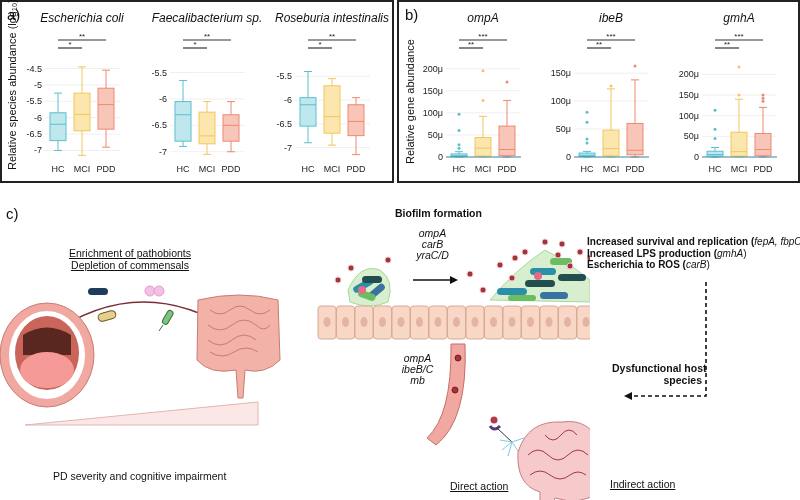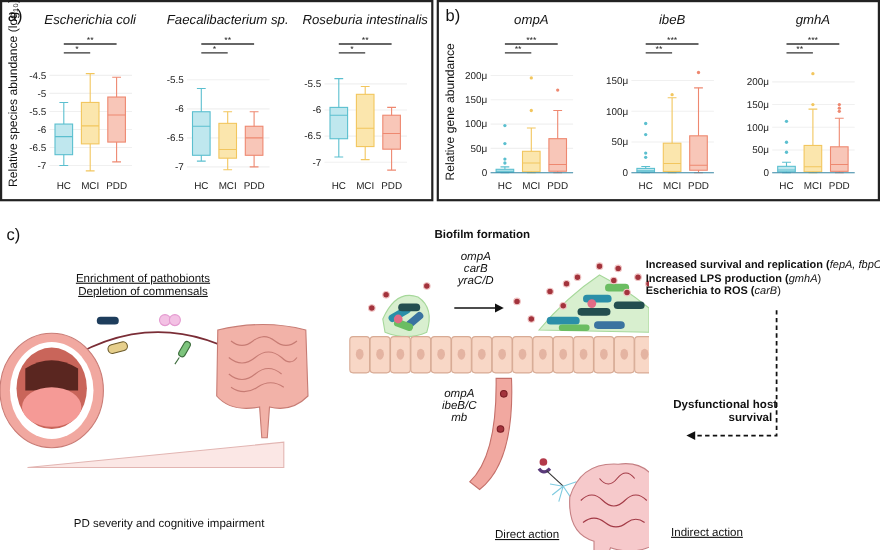--- a/index.html
+++ b/index.html
@@ -285,21 +285,21 @@
     <ellipse cx="47" cy="90" rx="27" ry="18" fill="#f59a96"></ellipse>
   </g>
 
   <g>
     <path d="M198 20 Q240 10 278 20 L280 80 Q265 95 245 90 L243 118 L238 118 L236 90 Q210 95 197 80Z" fill="#f2b2a8" stroke="#c77c74"></path>
     <path d="M210 30 q10 8 20 0 q10 -8 20 0 q10 8 20 0 M208 45 q12 10 24 0 q12 -10 24 0 q8 8 14 0 M208 60 q12 10 24 0 q12 -10 24 0 M210 72 q12 8 24 0 q12 -8 24 0" stroke="#c77c74" fill="none"></path>
   </g>
 
   <polygon points="25,145 258,145 258,122" fill="#fbe7e5" stroke="#e2b5b2"></polygon>
 </svg>
-<div class="txt" style="left:67px;top:470px;font-size:10.5px;">PD severity and cognitive impairment</div>
+<div class="txt" style="left:53px;top:470px;font-size:10.5px;">PD severity and cognitive impairment</div>
 
 <div class="txt bold" style="left:395px;top:207px;font-size:10.5px;">Biofilm formation</div>
 <div class="txt ital center" style="left:410px;top:228px;width:45px;line-height:11px;font-size:10.5px;">
   <div>ompA</div>
   <div>carB</div>
   <div>yraC/D</div>
 </div>
 
 <svg id="epith" class="abs" style="left:300px;top:230px;" width="290" height="270">
   <line x1="113" y1="50" x2="152" y2="50" stroke="#111" stroke-width="1.5"></line>
@@ -410,16 +410,16 @@
   <div><span>Increased LPS production (</span><span class="ital" style="font-weight:normal">gmhA</span><span style="font-weight:normal">)</span></div>
   <div><span>Escherichia to ROS (</span><span class="ital" style="font-weight:normal">carB</span><span style="font-weight:normal">)</span></div>
 </div>
 
 <svg class="abs" style="left:610px;top:280px;" width="190" height="200">
   <path d="M96 2 L96 116 L22 116" fill="none" stroke="#111" stroke-width="1.6" stroke-dasharray="4 3"></path>
   <polygon points="14,116 22,112 22,120" fill="#111"></polygon>
 </svg>
 <div class="txt bold" style="left:612px;top:362px;width:90px;text-align:right;line-height:12px;font-size:10.5px;">
   <div>Dysfunctional host</div>
-  <div>survival</div>
+  <div>species</div>
 </div>
 <div class="txt ul" style="left:450px;top:480px;font-size:10.5px;">Direct action</div>
 <div class="txt ul" style="left:610px;top:478px;font-size:10.5px;">Indirect action</div>
 
 </body></html>

